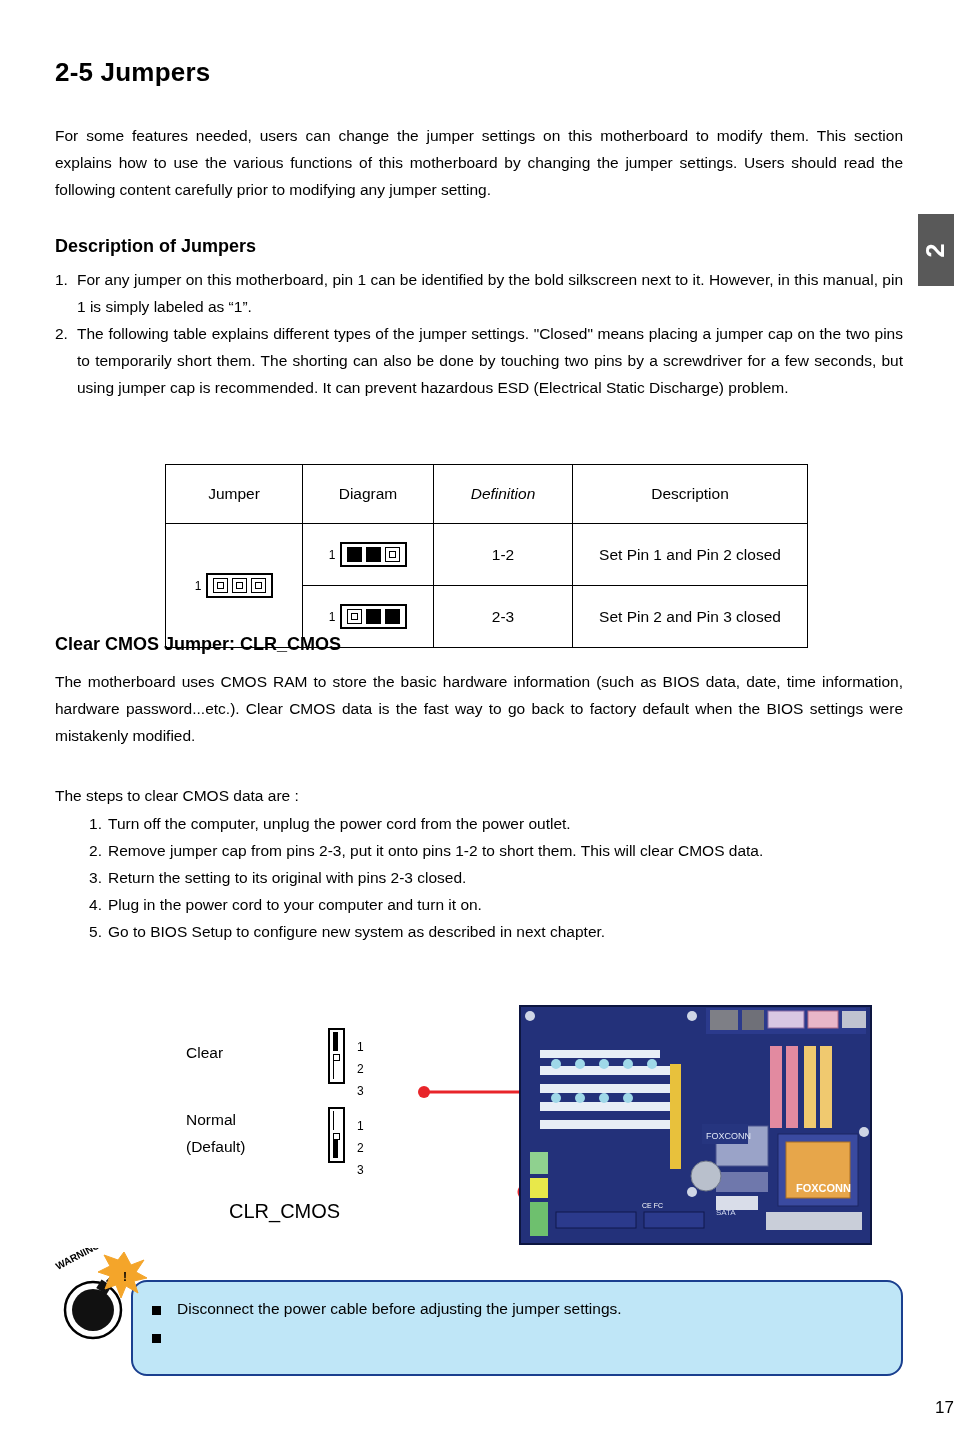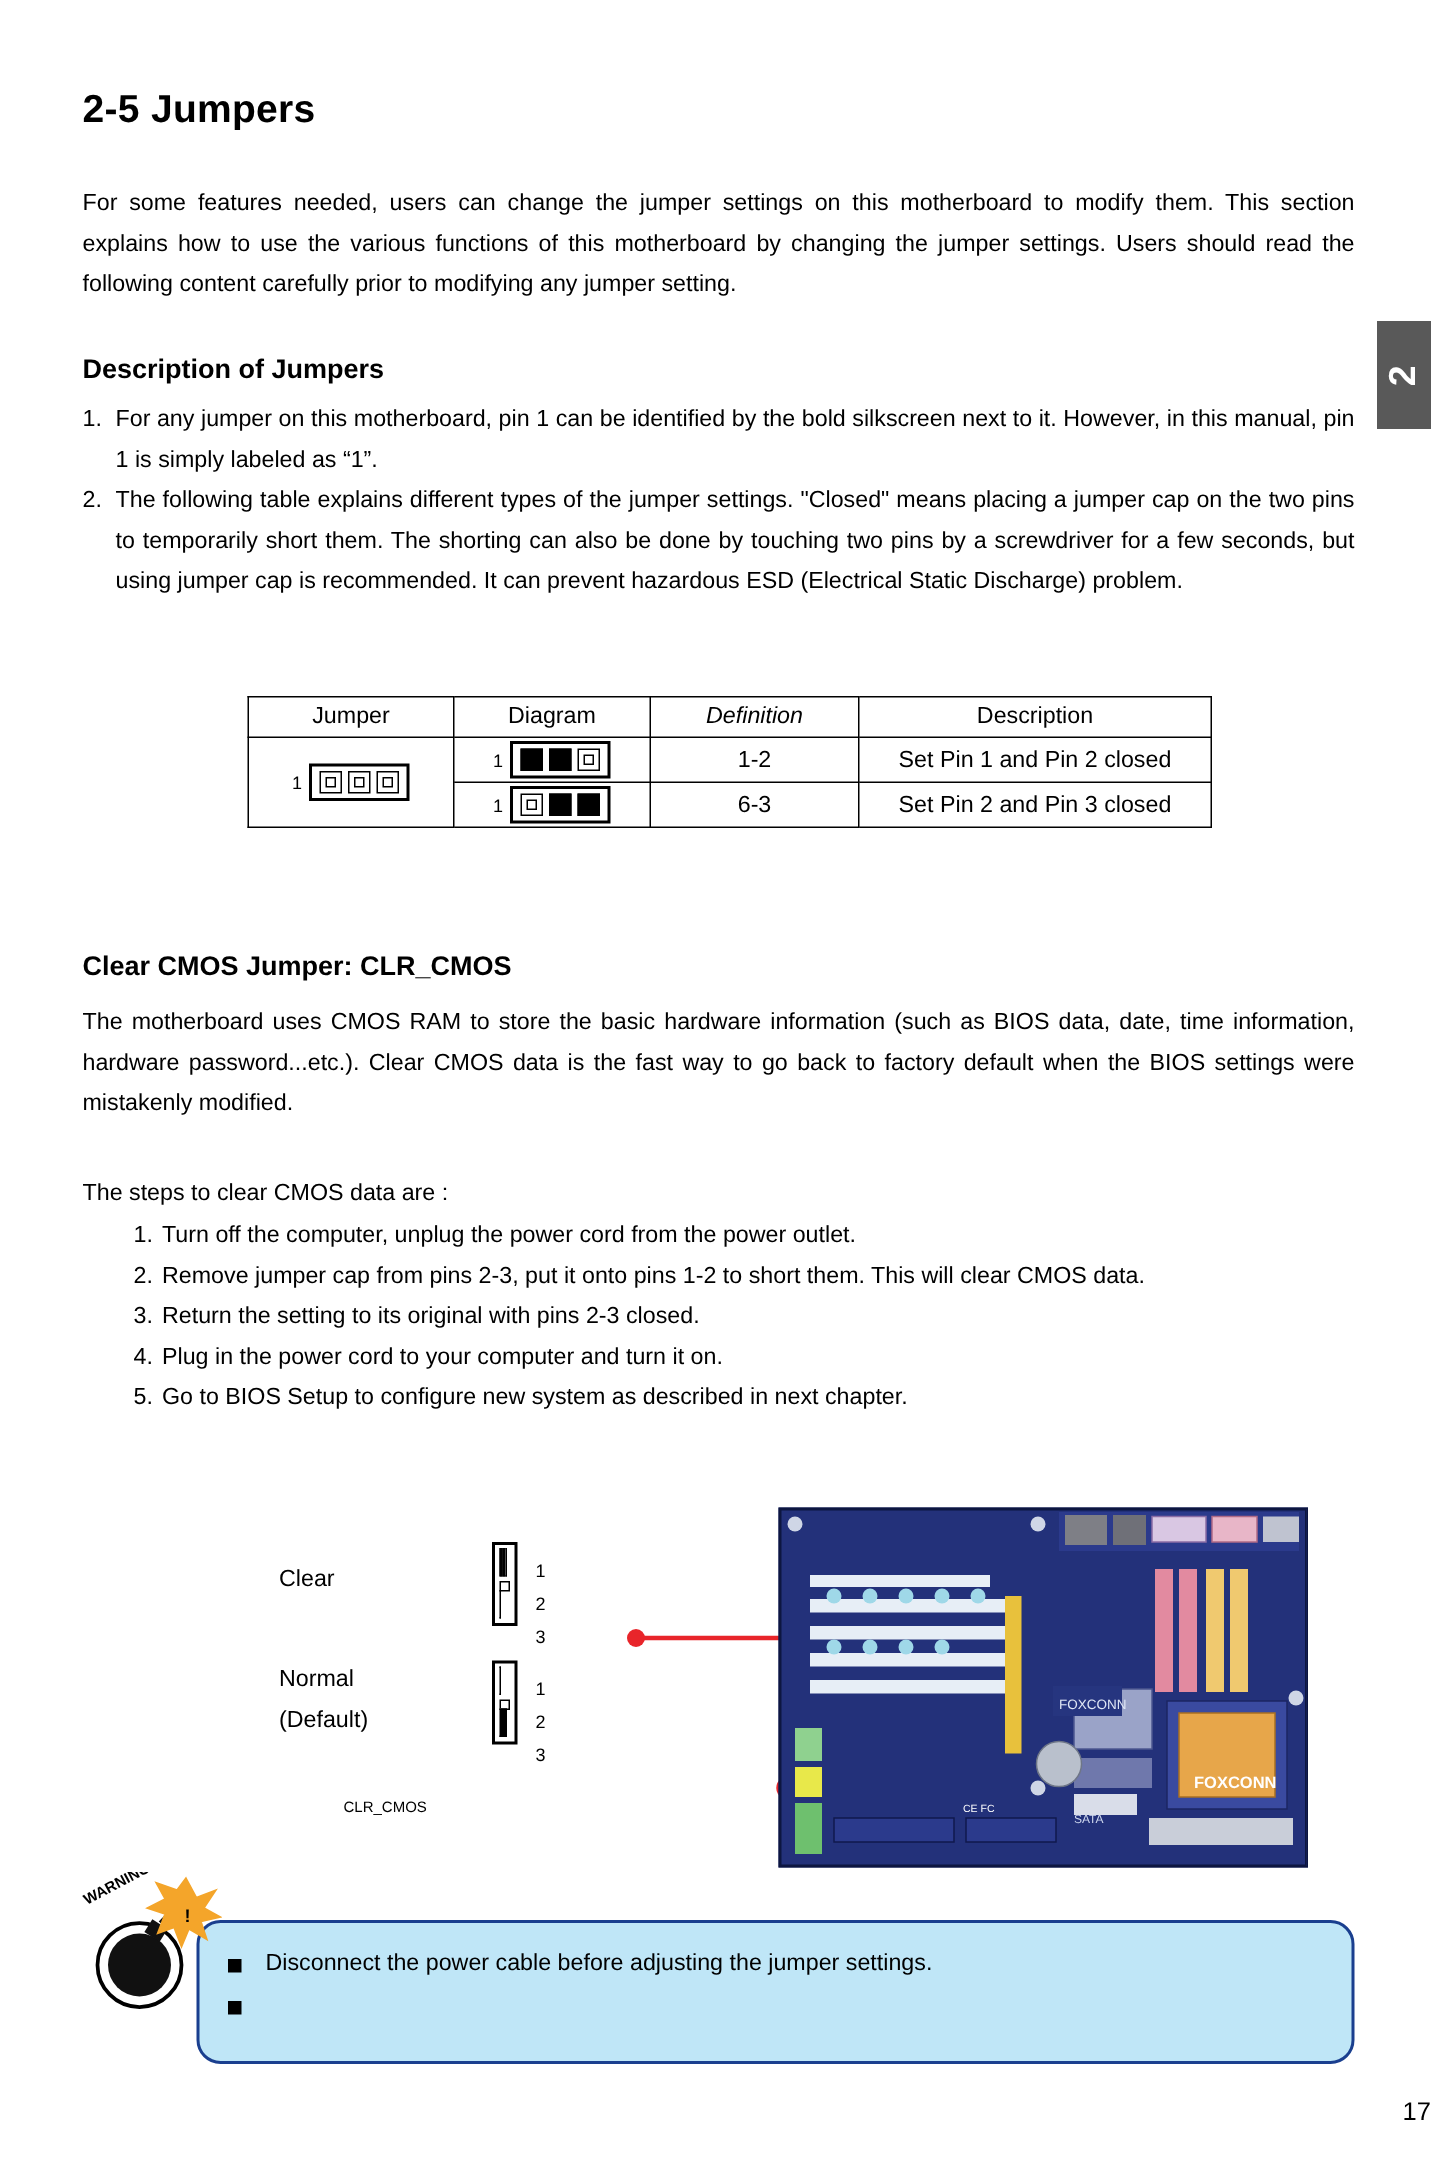--- a/index.html
+++ b/index.html
@@ -72,21 +72,21 @@
     position:absolute;
     left:165px; top:464px;
     width:643px;
     border-collapse:collapse;
     font-size:15.5px;
   }
   .jtable td, .jtable th {
     border:1px solid #000;
     text-align:center;
     font-weight:normal;
-    padding:2px 4px;
+    padding:18px 4px;
   }
   .jtable thead td { height:22px; }
 
   
   .jg { display:flex; align-items:center; justify-content:center; }
   .jg .lbl { font-size:12px; margin-right:5px; }
   .pins {
     display:inline-flex;
     border:2px solid #000;
     padding:3px;
@@ -147,21 +147,21 @@
     font-size:15.5px;
     line-height:27px;
   }
   .steps .li { display:flex; }
   .steps .num { width:24px; flex:0 0 24px; text-align:right; padding-right:6px; }
   .steps .txt { flex:1; }
   .dlabel { position:absolute; font-size:15.5px; }
   #label-clear { left:186px; top:1044px; }
   #label-normal { left:186px; top:1111px; }
   #label-default { left:186px; top:1138px; }
-  #label-clrcmos { left:229px; top:1200px; font-size:10px; }
+  #label-clrcmos { left:229px; top:1200px; font-size:20px; }
 
   .pinnums { position:absolute; font-size:12px; line-height:22px; }
 
   
   .mb {
     position:absolute;
     left:519px; top:1005px;
     width:351px; height:238px;
     background:#1b2a6b;
     border:1px solid #0c1540;
@@ -260,21 +260,21 @@
         <td>
           <div class="jg">
             <span class="lbl">1</span>
             <span class="pins">
               <span class="pin open"></span>
               <span class="pin closed"></span>
               <span class="pin closed"></span>
             </span>
           </div>
         </td>
-        <td>6-3</td>
+        <td>2-3</td>
         <td>Set Pin 2 and Pin 3 closed</td>
       </tr>
     </tbody>
   </table>
 
   <h2 class="sub" id="clr-heading">Clear CMOS Jumper: CLR_CMOS</h2>
 
   <div class="para" id="steps-lead">The steps to clear CMOS data are :</div>
 
   <div class="para" id="clr-para">The motherboard uses CMOS RAM to store the basic hardware information (such as BIOS data, date, time information, hardware password...etc.). Clear CMOS data is the fast way to go back to factory default when the BIOS settings were mistakenly modified.</div>

